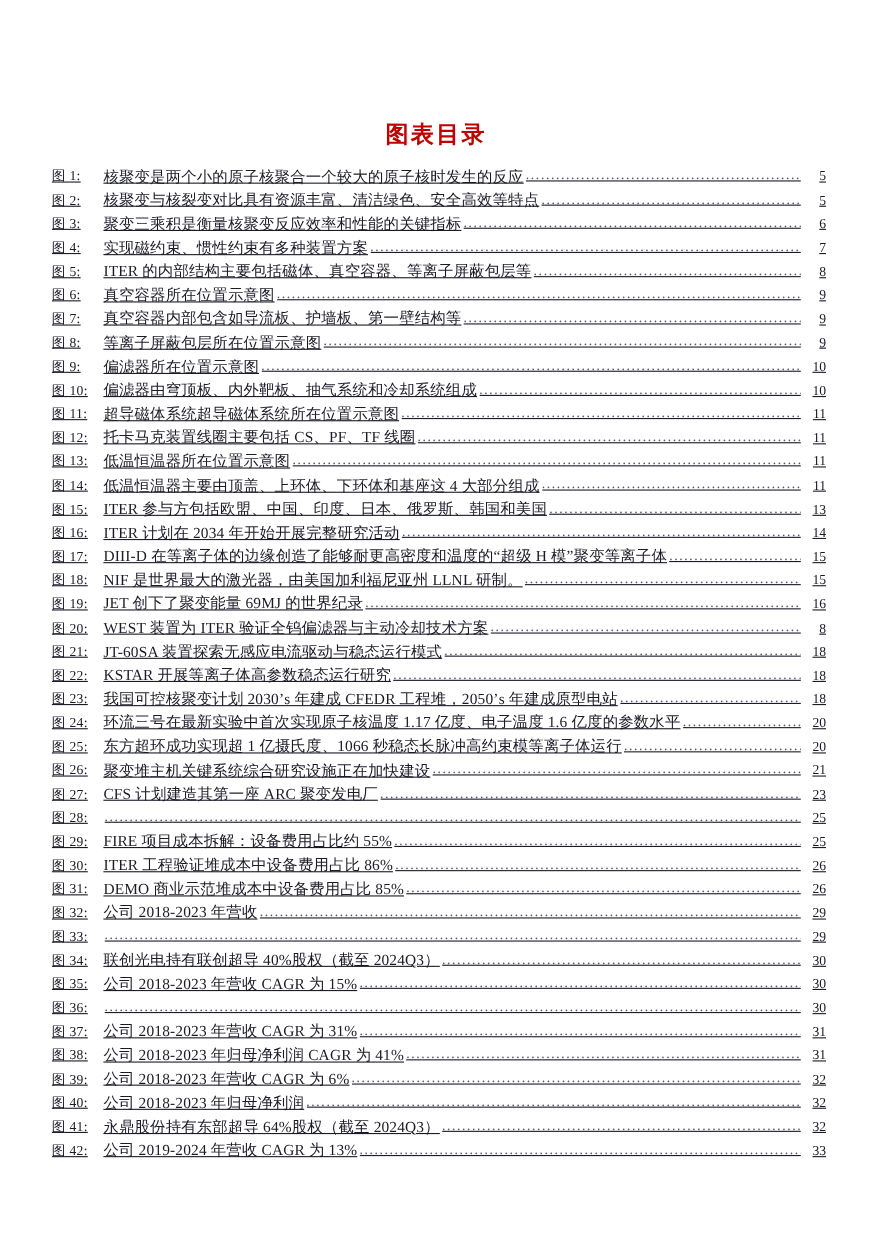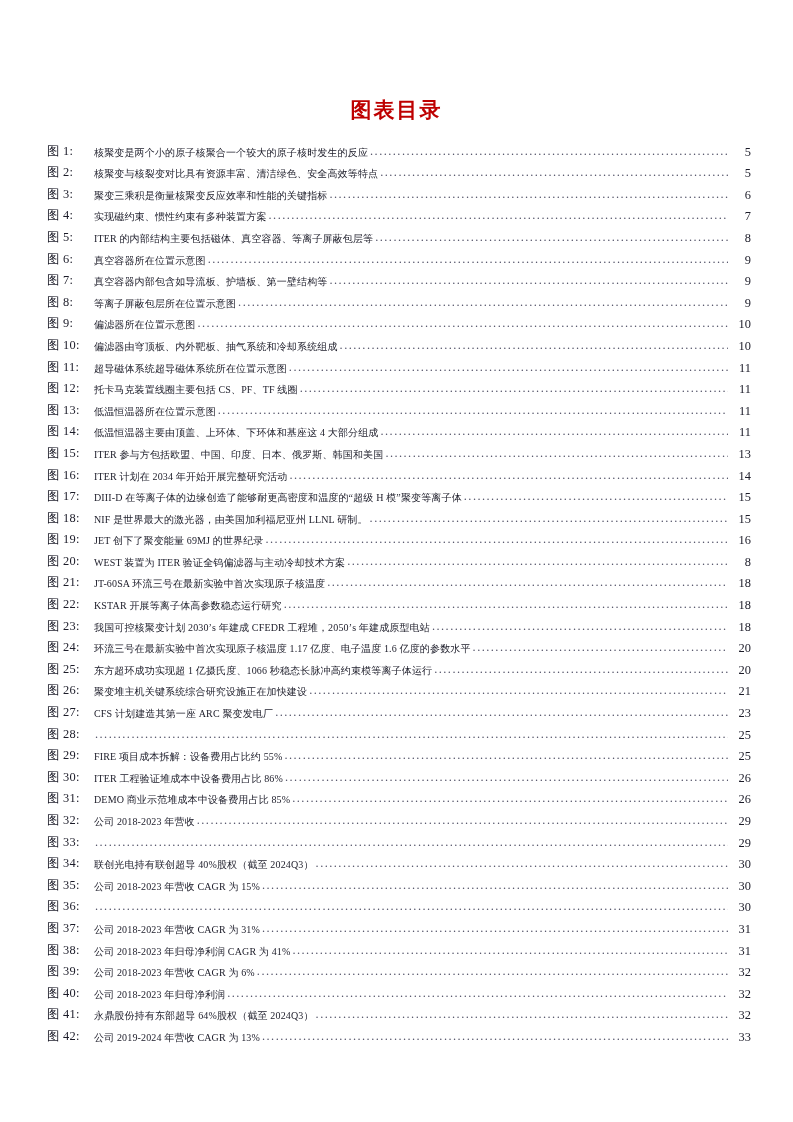--- a/index.html
+++ b/index.html
@@ -13,20 +13,21 @@
     position: relative;
     overflow: hidden;
     font-family: "Liberation Serif", "DejaVu Serif", serif;
     -webkit-font-smoothing: antialiased;
   }
 
   .page {
     position: absolute;
     inset: 0;
     background: #ffffff;
+    margin-top: 12px;
   }
 
   
   .toc-title {
     position: absolute;
     top: 96px;
     left: 0;
     width: 793px;
     text-align: center;
     font-size: 21px;
@@ -39,40 +40,41 @@
   
   .toc-list {
     position: absolute;
     top: 138px;
     left: 47px;
     width: 704px;
   }
 
   .toc-row {
     display: flex;
-    align-items: flex-end;
+    align-items: center;
     height: 21.6px;
     font-size: 12.4px;
     color: #1b1b28;
     white-space: nowrap;
     overflow: hidden;
+    text-decoration: underline;
   }
 
   .toc-label {
     flex: 0 0 auto;
     width: 47px;
     color: #1b1b28;
     font-size: 12.4px;
     letter-spacing: 0.3px;
   }
 
   .toc-text {
     flex: 0 0 auto;
     color: #1b1b28;
-    font-size: 10px;
+    font-size: 14px;
     padding-right: 1px;
     letter-spacing: 0.15px;
   }
 
   .toc-dots {
     flex: 1 1 auto;
     overflow: hidden;
     white-space: nowrap;
     color: #55556a;
     font-size: 12.4px;
@@ -213,21 +215,21 @@
         <span class="toc-page">16</span>
       </div>
       <div class="toc-row">
         <span class="toc-label">图 20:</span>
         <span class="toc-text">WEST 装置为 ITER 验证全钨偏滤器与主动冷却技术方案</span>
         <span class="toc-dots">.......................................................................................................................................................................................................</span>
         <span class="toc-page">8</span>
       </div>
       <div class="toc-row">
         <span class="toc-label">图 21:</span>
-        <span class="toc-text">JT-60SA 环流三号在最新实验中首次实现原子核温度</span>
+        <span class="toc-text">JT-60SA 装置探索无感应电流驱动与稳态运行模式</span>
         <span class="toc-dots">.......................................................................................................................................................................................................</span>
         <span class="toc-page">18</span>
       </div>
       <div class="toc-row">
         <span class="toc-label">图 22:</span>
         <span class="toc-text">KSTAR 开展等离子体高参数稳态运行研究</span>
         <span class="toc-dots">.......................................................................................................................................................................................................</span>
         <span class="toc-page">18</span>
       </div>
       <div class="toc-row">

